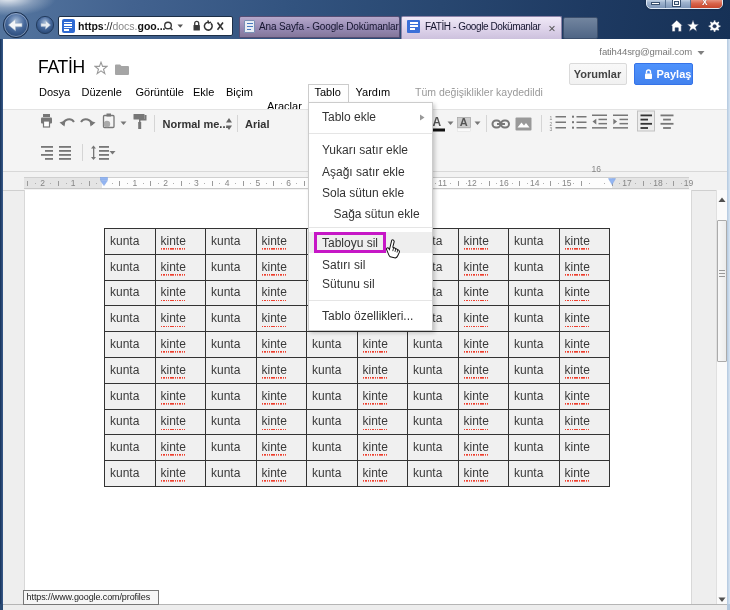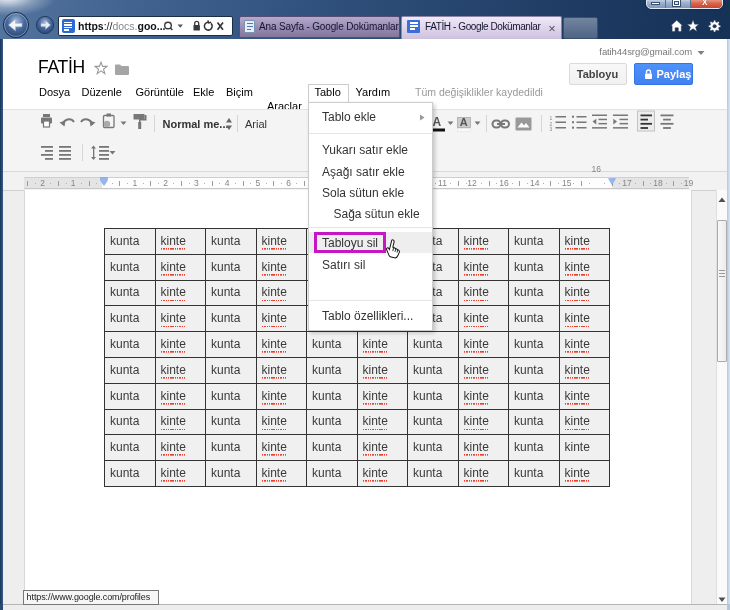--- a/index.html
+++ b/index.html
@@ -96,21 +96,21 @@
  <path d="M7 1.2 L8.6 5.4 L13 5.4 L9.5 8.2 L10.8 12.6 L7 9.9 L3.2 12.6 L4.5 8.2 L1 5.4 L5.4 5.4 Z" fill="none" stroke="#999" stroke-width="1.1"></path>
 </svg>
 <svg class="abs" style="left:114px;top:63px;" width="16" height="13" viewBox="0 0 16 13">
  <path d="M1 2.5 A1 1 0 0 1 2 1.5 L6 1.5 L7.5 3 L14 3 A1 1 0 0 1 15 4 L15 11 A1 1 0 0 1 14 12 L2 12 A1 1 0 0 1 1 11 Z" fill="#a5a5a5"></path>
 </svg>
 <div class="abs" style="right:38px;top:45.5px;font-size:9.5px;letter-spacing:-0.1px;color:#777;">fatih44srg@gmail.com</div>
 <svg class="abs" style="left:696.5px;top:49.5px;" width="8" height="6">
       <path d="M0.5 1 L7.5 1 L4 5 Z" fill="#808080"></path>
     </svg>
 <div class="abs" style="left:568.5px;top:62.5px;width:58px;height:22px;background:linear-gradient(#f8f8f8,#f1f1f1);border:1px solid #dadada;border-radius:2px;
- font-size:11px;font-weight:bold;color:#444;text-align:center;line-height:20px;">Tabloyu</div>
+ font-size:11px;font-weight:bold;color:#444;text-align:center;line-height:20px;">Yorumlar</div>
 <div class="abs" style="left:633.5px;top:62.5px;width:59px;height:22px;background:linear-gradient(#4e92fc,#4382ee);border:1px solid #3573e8;border-radius:2px;">
  <svg class="abs" style="left:9px;top:5px;" width="9" height="11" viewBox="0 0 9 11">
   <rect x="1" y="4.5" width="7" height="5.5" fill="#fff" rx="0.8"></rect>
   <path d="M2.5 4.5 L2.5 3 A2 2 0 0 1 6.5 3 L6.5 4.5" fill="none" stroke="#fff" stroke-width="1.4"></path>
  </svg>
  <div class="abs" style="left:22px;top:4px;font-size:11px;font-weight:bold;color:#fff;">Paylaş</div>
 </div>
 <div class="abs" style="left:39px;top:85.5px;font-size:11px;color:#000;">Dosya</div>
 <div class="abs" style="left:81.5px;top:85.5px;font-size:11px;color:#000;">Düzenle</div>
 <div class="abs" style="left:135.5px;top:85.5px;font-size:11px;color:#000;">Görüntüle</div>
@@ -154,21 +154,21 @@
     <path d="M144.5 7 L146.5 7 L146.5 12.5 L140.5 12.5 L140.5 14 L139 14 L139 11 L144.5 11 Z"></path>
     <rect x="138.2" y="14" width="3" height="7"></rect>
   </g>
  </g>
 </svg>
 
 <div class="abs" style="left:162.5px;top:118px;font-size:11px;font-weight:bold;color:#333;">Normal me...</div>
 <svg class="abs" style="left:224.5px;top:118px;" width="8" height="12">
       <path d="M4 0 L7 4.5 L1 4.5 Z M4 12 L7 7.5 L1 7.5 Z" fill="#666"></path>
     </svg>
-<div class="abs" style="left:245px;top:118px;font-size:11px;font-weight:normal;color:#333;">Arial</div>
+<div class="abs" style="left:245px;top:118px;font-size:11px;font-weight:bold;color:#333;">Arial</div>
 
 <svg class="abs" style="left:428px;top:0px;" width="302" height="142" viewBox="0 0 302 142">
 
  <text x="4.5" y="125.5" font-family="Liberation Sans" font-size="12" font-weight="bold" fill="#555">A</text>
  <rect x="3" y="128.5" width="14" height="3" fill="#111"></rect>
  <path d="M19.5 121.5 L25.5 121.5 L22.5 125 Z" fill="#777"></path>
 
  <rect x="29.5" y="117.5" width="13" height="10" fill="#ccc" stroke="#aaa" stroke-width="0.8"></rect>
  <text x="31.8" y="126" font-family="Liberation Sans" font-size="11" font-weight="bold" fill="#555">A</text>
  <rect x="29.5" y="128.5" width="13" height="3" fill="#fafafa" stroke="#ddd" stroke-width="0.5"></rect>
@@ -527,20 +527,23 @@
 <div class="abs" style="left:308.5px;top:203.2px;width:123px;height:21px;">
       <span style="position:absolute;left:25px;top:4px;font-size:12px;color:#333;white-space:nowrap;">Sağa sütun ekle</span>
     </div>
 <div class="abs" style="left:308.5px;top:227px;width:123px;height:1px;background:#e5e5e5;"></div>
 <div class="abs" style="left:308.5px;top:232.3px;width:123px;height:21px;background:#eee;">
       <span style="position:absolute;left:13.5px;top:4px;font-size:12px;color:#333;white-space:nowrap;">Tabloyu sil</span>
     </div>
 <div class="abs" style="left:308.5px;top:253.6px;width:123px;height:21px;">
       <span style="position:absolute;left:13.5px;top:4px;font-size:12px;color:#333;white-space:nowrap;">Satırı sil</span>
     </div>
+<div class="abs" style="left:308.5px;top:273.4px;width:123px;height:21px;">
+      <span style="position:absolute;left:13.5px;top:4px;font-size:12px;color:#333;white-space:nowrap;">Sütunu sil</span>
+    </div>
 <div class="abs" style="left:308.5px;top:299.5px;width:123px;height:1px;background:#e5e5e5;"></div>
 <div class="abs" style="left:308.5px;top:304.9px;width:123px;height:21px;">
       <span style="position:absolute;left:13.5px;top:4px;font-size:12px;color:#333;white-space:nowrap;">Tablo özellikleri...</span>
     </div>
 <div class="abs" style="left:314px;top:231.5px;width:71.5px;height:21px;border:3.3px solid #c617c6;"></div>
 <svg class="abs" style="left:384.5px;top:238.5px;" width="18" height="20" viewBox="0 0 20 22">
  <g transform="rotate(14 9 11)">
  <path d="M5.2 1.8 Q6.5 0.6 7.6 1.8 L8.2 2.6 L8.2 9.2 L9.2 9.2 L14.8 10.6 Q16.8 11.2 16.6 13 L15.8 17 Q15.4 19.2 13.8 20.2 L8 20.2 Q6.6 19.6 5.4 17.8 L2.2 13.4 Q1.4 12.2 2.4 11.4 Q3.4 10.8 4.4 11.8 L5.2 12.6 Z" fill="#fff" stroke="#111" stroke-width="1.1"></path>
  <path d="M9.2 9.4 L9.2 13.4 M11.8 10 L11.8 13.6 M14.2 10.8 L14.2 13.8" stroke="#111" stroke-width="0.9" fill="none"></path>
  </g>

